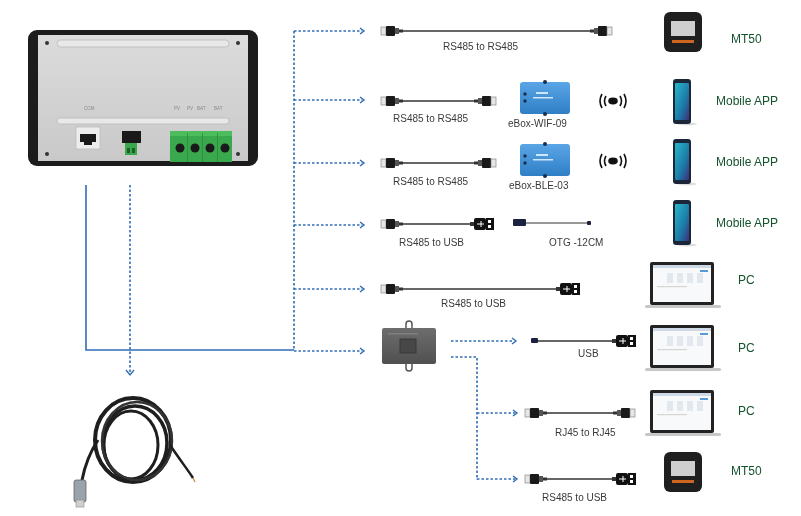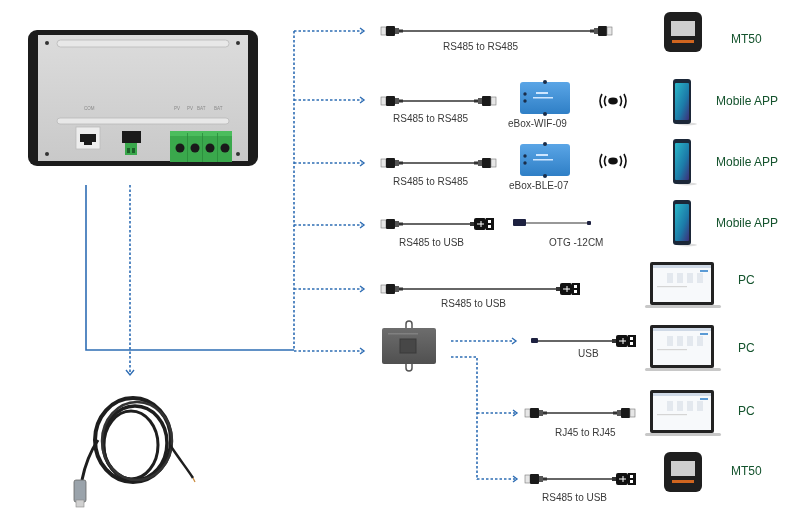--- a/index.html
+++ b/index.html
@@ -345,21 +345,21 @@
         <rect x="671" y="461" width="24" height="15" fill="#cfcfcf"></rect>
         <rect x="672" y="480" width="22" height="3" fill="#d0651f"></rect>
       </g>
     </g>
 </svg>
 
 <div class="lbl" style="left:443px;top:41px;">RS485 to RS485</div>
 <div class="lbl" style="left:393px;top:113px;">RS485 to RS485</div>
 <div class="lbl" style="left:508px;top:118px;">eBox-WIF-09</div>
 <div class="lbl" style="left:393px;top:176px;">RS485 to RS485</div>
-<div class="lbl" style="left:509px;top:180px;">eBox-BLE-07</div>
+<div class="lbl" style="left:509px;top:180px;">eBox-BLE-03</div>
 <div class="lbl" style="left:399px;top:237px;">RS485 to USB</div>
 <div class="lbl" style="left:549px;top:237px;">OTG -12CM</div>
 <div class="lbl" style="left:441px;top:298px;">RS485 to USB</div>
 <div class="lbl" style="left:578px;top:348px;">USB</div>
 <div class="lbl" style="left:555px;top:427px;">RJ45 to RJ45</div>
 <div class="lbl" style="left:542px;top:492px;">RS485 to USB</div>
 
 <div class="lbl-r" style="left:731px;top:32px;">MT50</div>
 <div class="lbl-r" style="left:716px;top:94px;">Mobile APP</div>
 <div class="lbl-r" style="left:716px;top:155px;">Mobile APP</div>

